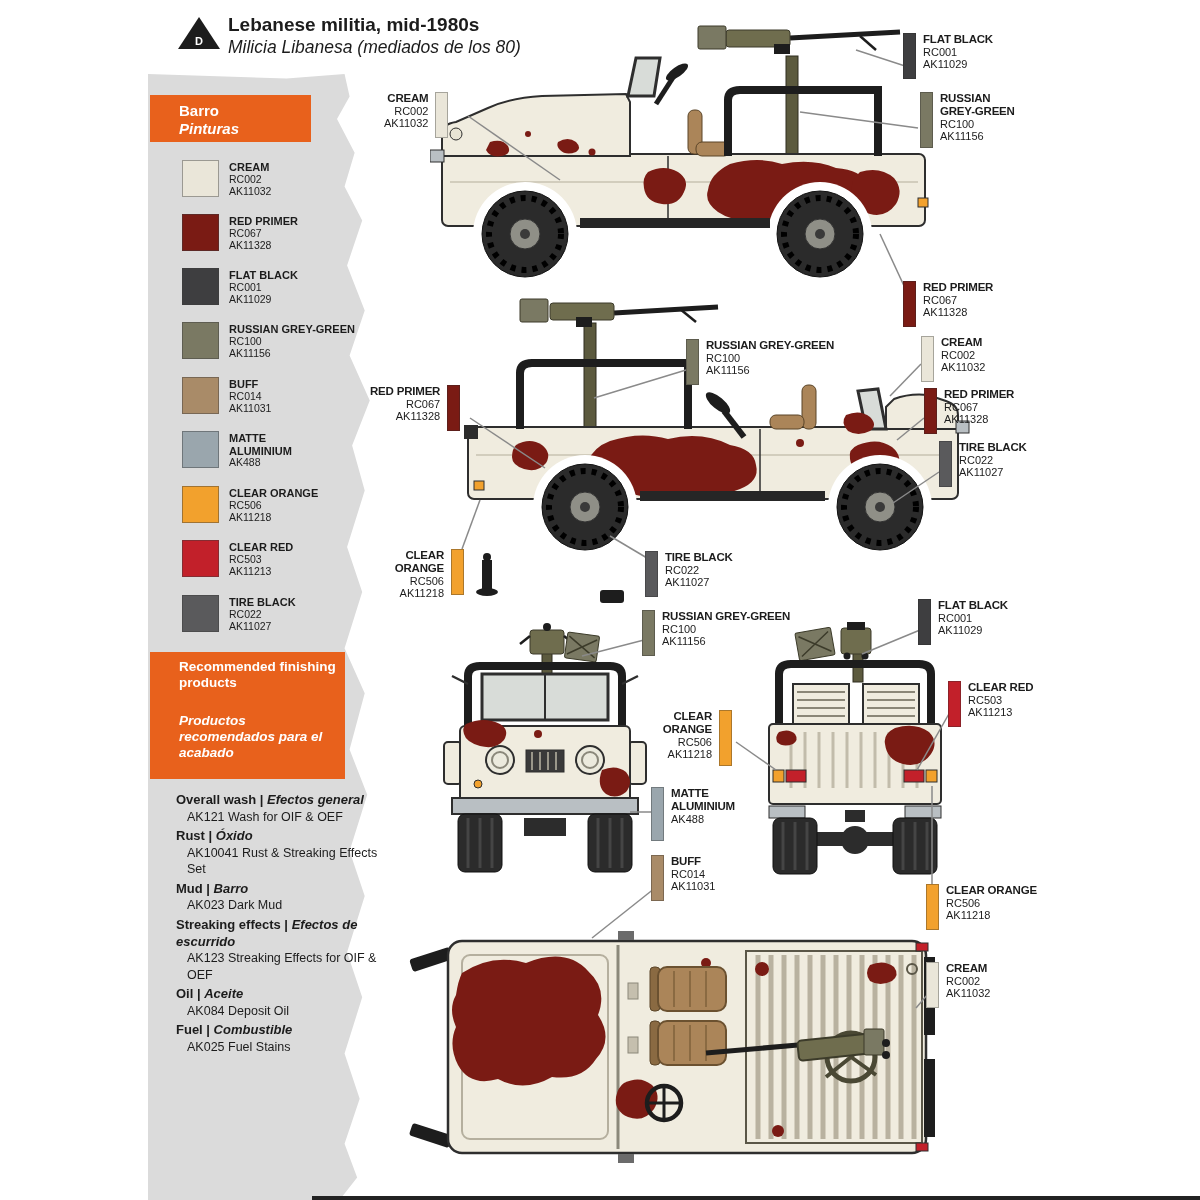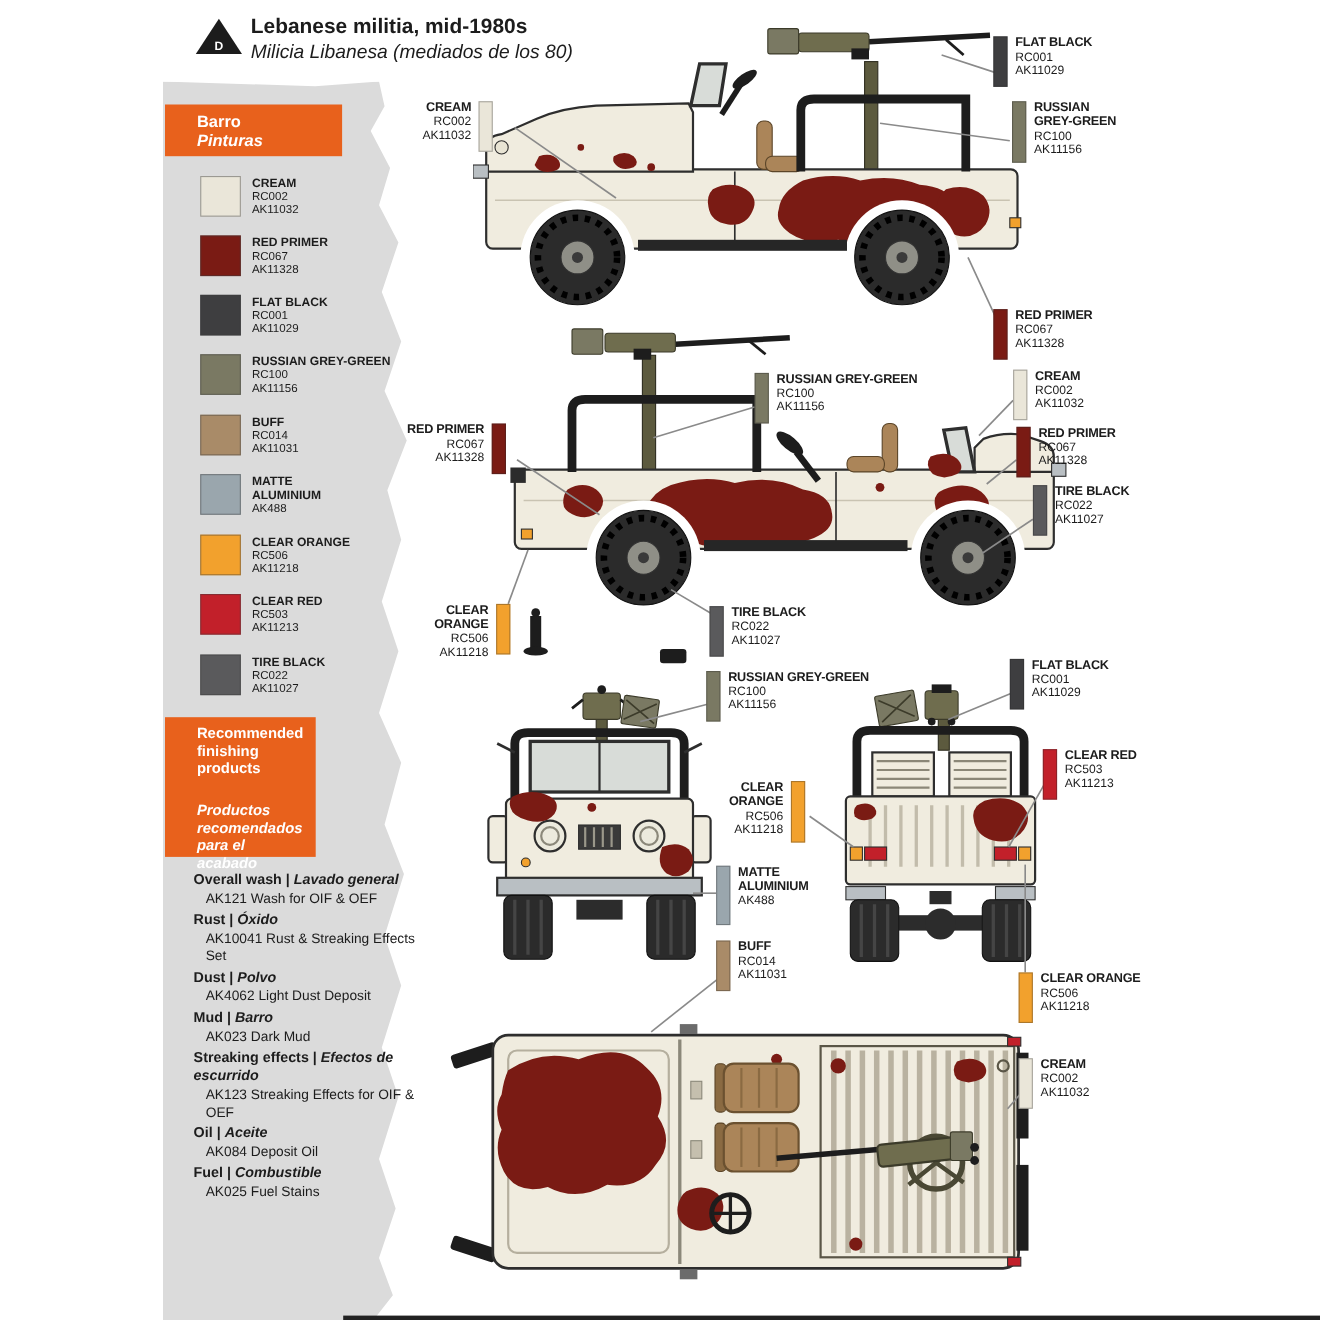--- a/index.html
+++ b/index.html
@@ -8,21 +8,21 @@
   .abs{position:absolute}
   
   .paper{left:148px;top:74px;width:252px;height:1126px;
     clip-path:polygon(0% 0%,55% 0.4%,78% 0%,80% 2%,75% 4%,82% 7%,78% 10%,85% 13%,79% 17%,86% 21%,80% 25%,88% 29%,81% 33%,86% 37%,79% 42%,85% 46%,78% 51%,86% 55%,80% 60%,87% 64%,80% 69%,86% 73%,79% 78%,85% 82%,78% 87%,84% 91%,78% 95%,83% 98%,76% 100%,0% 100%);}
   
   .hdr-title{left:228px;top:13px;font-size:19px;font-weight:bold;line-height:1.22}
   .hdr-sub{left:228px;top:37px;font-size:17.5px;font-weight:normal;font-style:italic}
   
   .panel{color:#fff;padding:7px 8px 7px 29px;line-height:1.18}
   .panel-paints{left:150px;top:95px;width:161px;height:47px;font-size:15px}
-  .panel-fin{left:150px;top:652px;width:137px;height:127px;font-size:13.5px}
+  .panel-fin{left:150px;top:652px;width:195px;height:127px;font-size:13.5px}
   .panel .t1{font-weight:bold}
   .panel .t2{font-weight:bold;font-style:italic}
   .panel-fin .t2{margin-top:22px}
   
   .chip-row{position:absolute;left:182px;display:flex;gap:10px}
   .chip{width:37px;height:37px;border:1px solid rgba(60,60,60,.45);flex:0 0 auto}
   .chip-text{font-size:10.5px;line-height:1.14;padding-top:1px;width:140px}
   .chip-text .nm{display:block;font-weight:bold;font-size:11px}
   .chip-text .cd{display:block}
   .chip-text .cd:empty{display:none}
@@ -133,30 +133,26 @@
     </span>
 </div>
 
 <div class="abs panel panel-fin" style="background-color: rgb(232, 97, 28);">
   <span class="t1" style="display:block">Recommended finishing products</span>
   <span class="t2" style="display:block">Productos recomendados para el acabado</span>
 </div>
 
 <div class="abs fin-list">
   <div class="fin-item">
-    <span class="en">Overall wash |</span> <span class="es">Lavado general</span>
+    <span class="en">Overall wash |</span> <span class="es">Efectos general</span>
     <div class="prod">AK121 Wash for OIF &amp; OEF</div>
   </div>
   <div class="fin-item">
     <span class="en">Rust |</span> <span class="es">Óxido</span>
     <div class="prod">AK10041 Rust &amp; Streaking Effects Set</div>
-  </div>
-  <div class="fin-item">
-    <span class="en">Dust |</span> <span class="es">Polvo</span>
-    <div class="prod">AK4062 Light Dust Deposit</div>
   </div>
   <div class="fin-item">
     <span class="en">Mud |</span> <span class="es">Barro</span>
     <div class="prod">AK023 Dark Mud</div>
   </div>
   <div class="fin-item">
     <span class="en">Streaking effects |</span> <span class="es">Efectos de escurrido</span>
     <div class="prod">AK123 Streaking Effects for OIF &amp; OEF</div>
   </div>
   <div class="fin-item">

